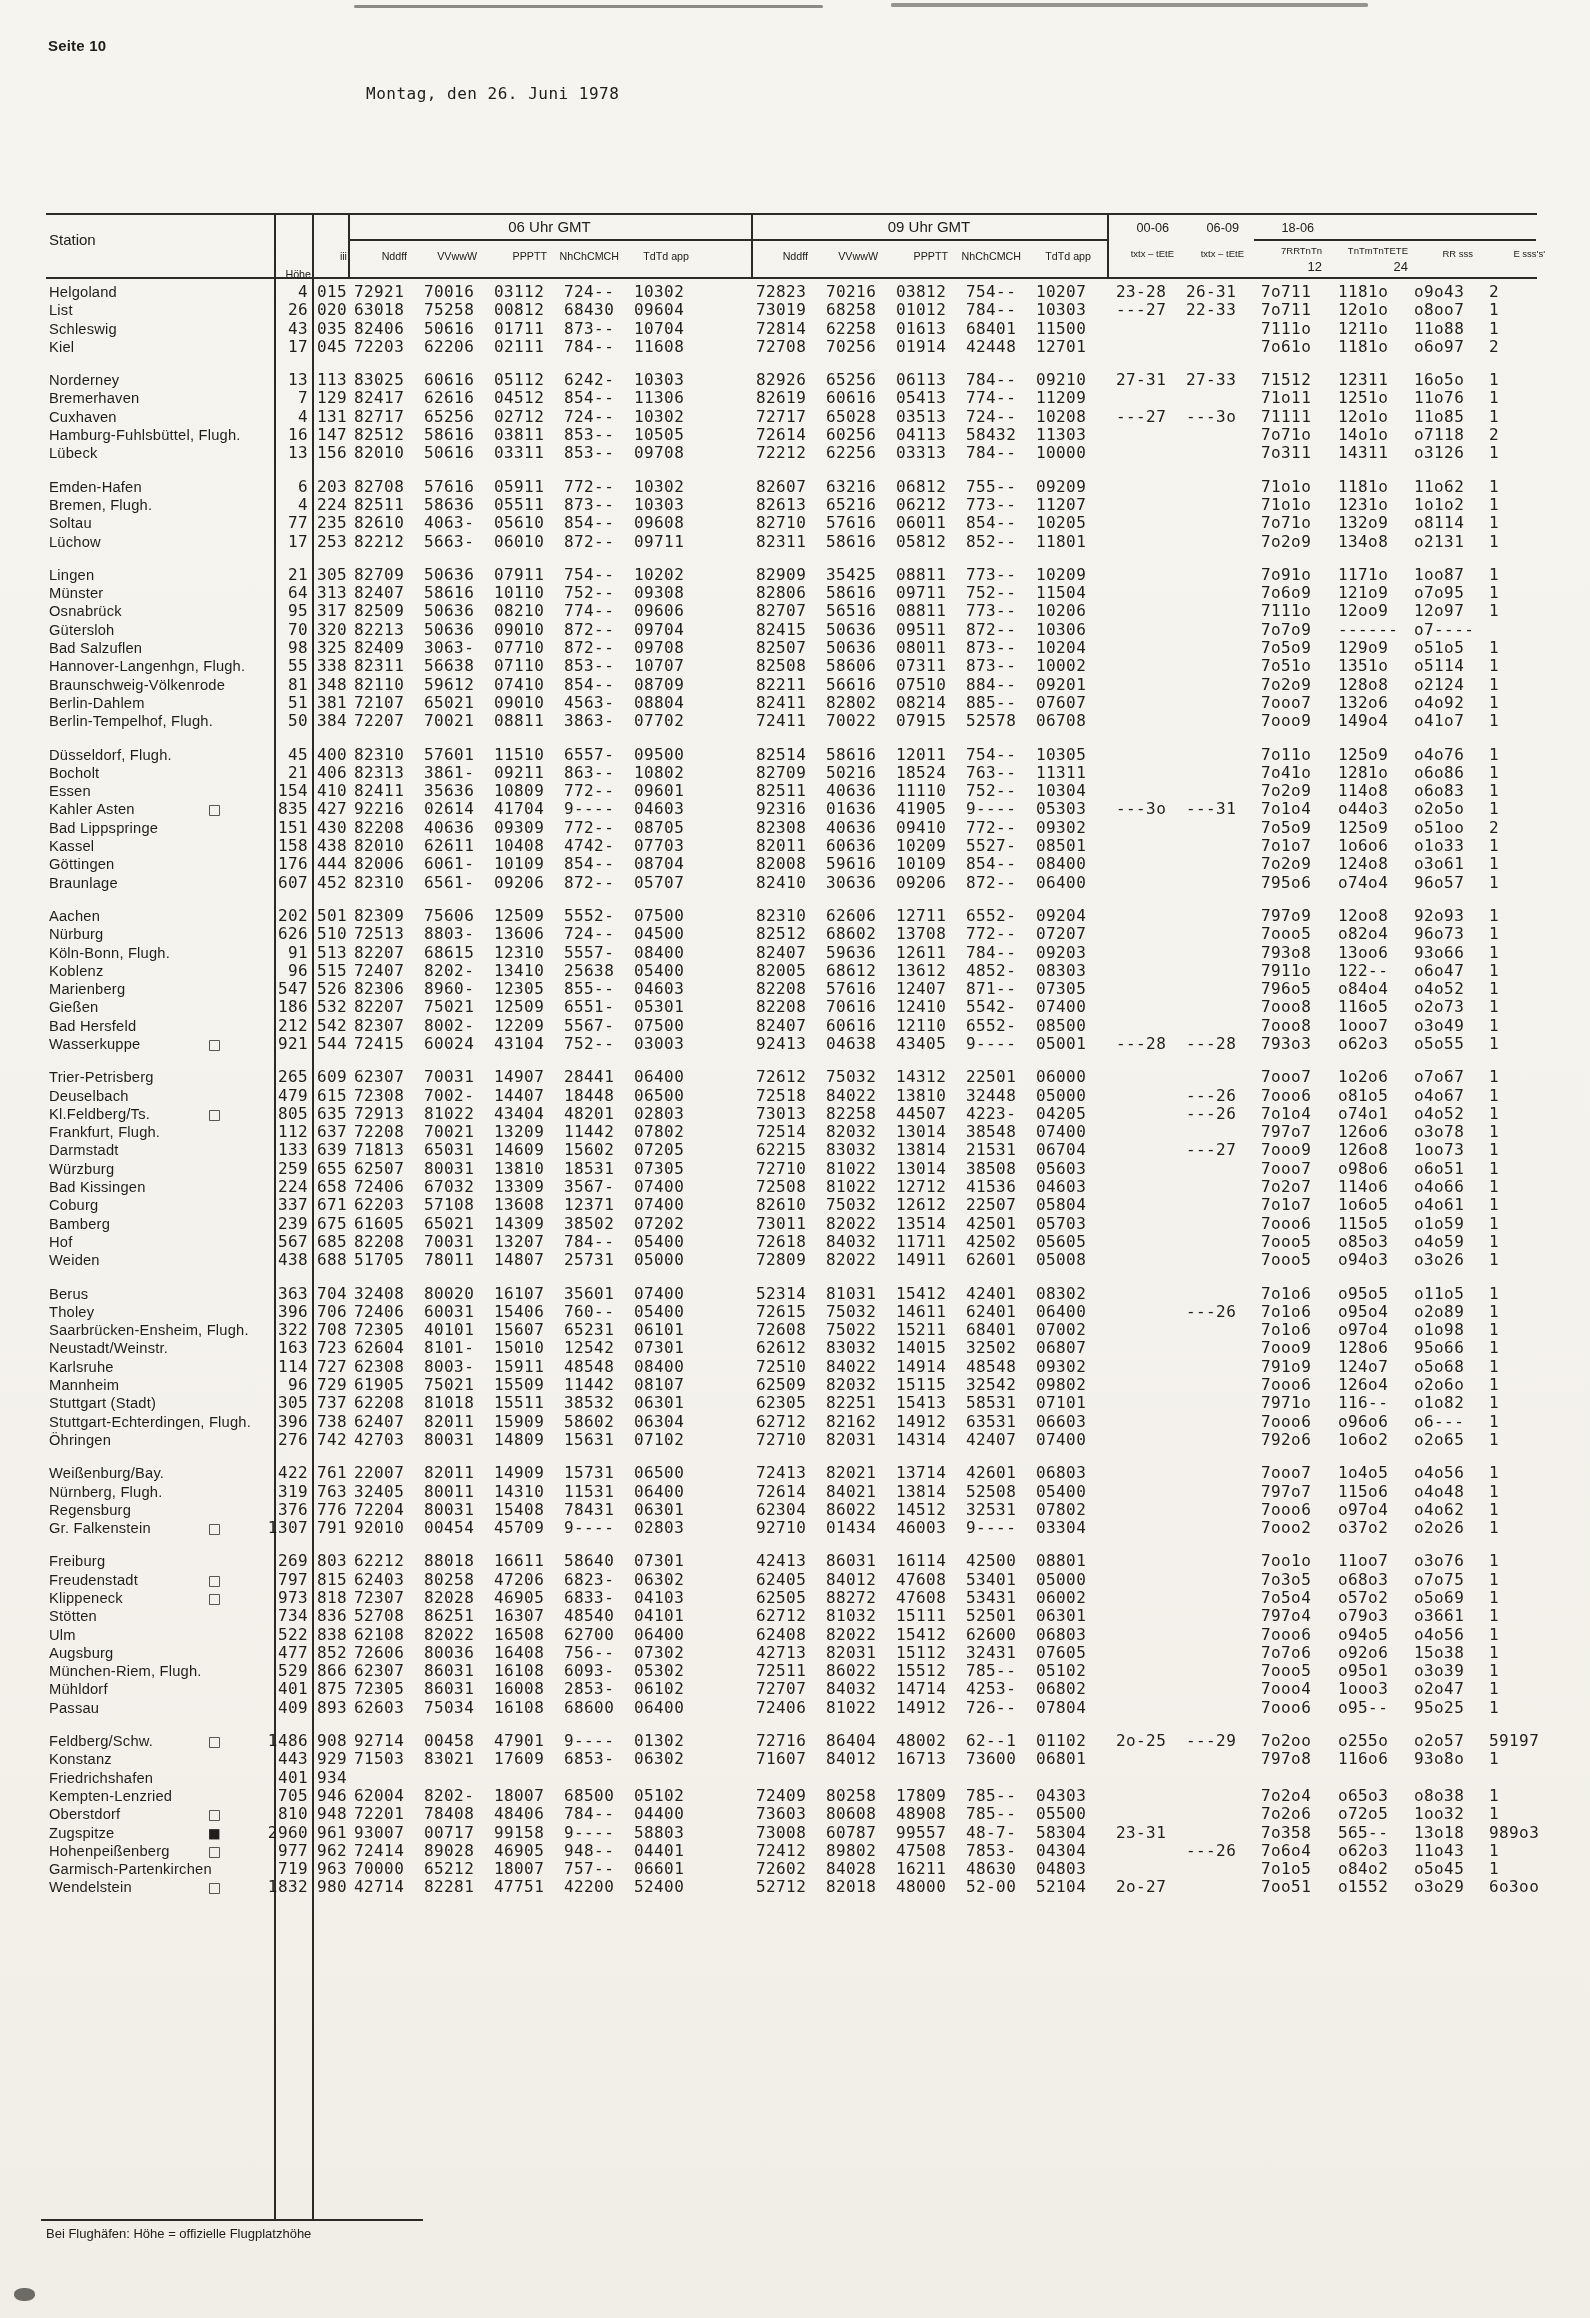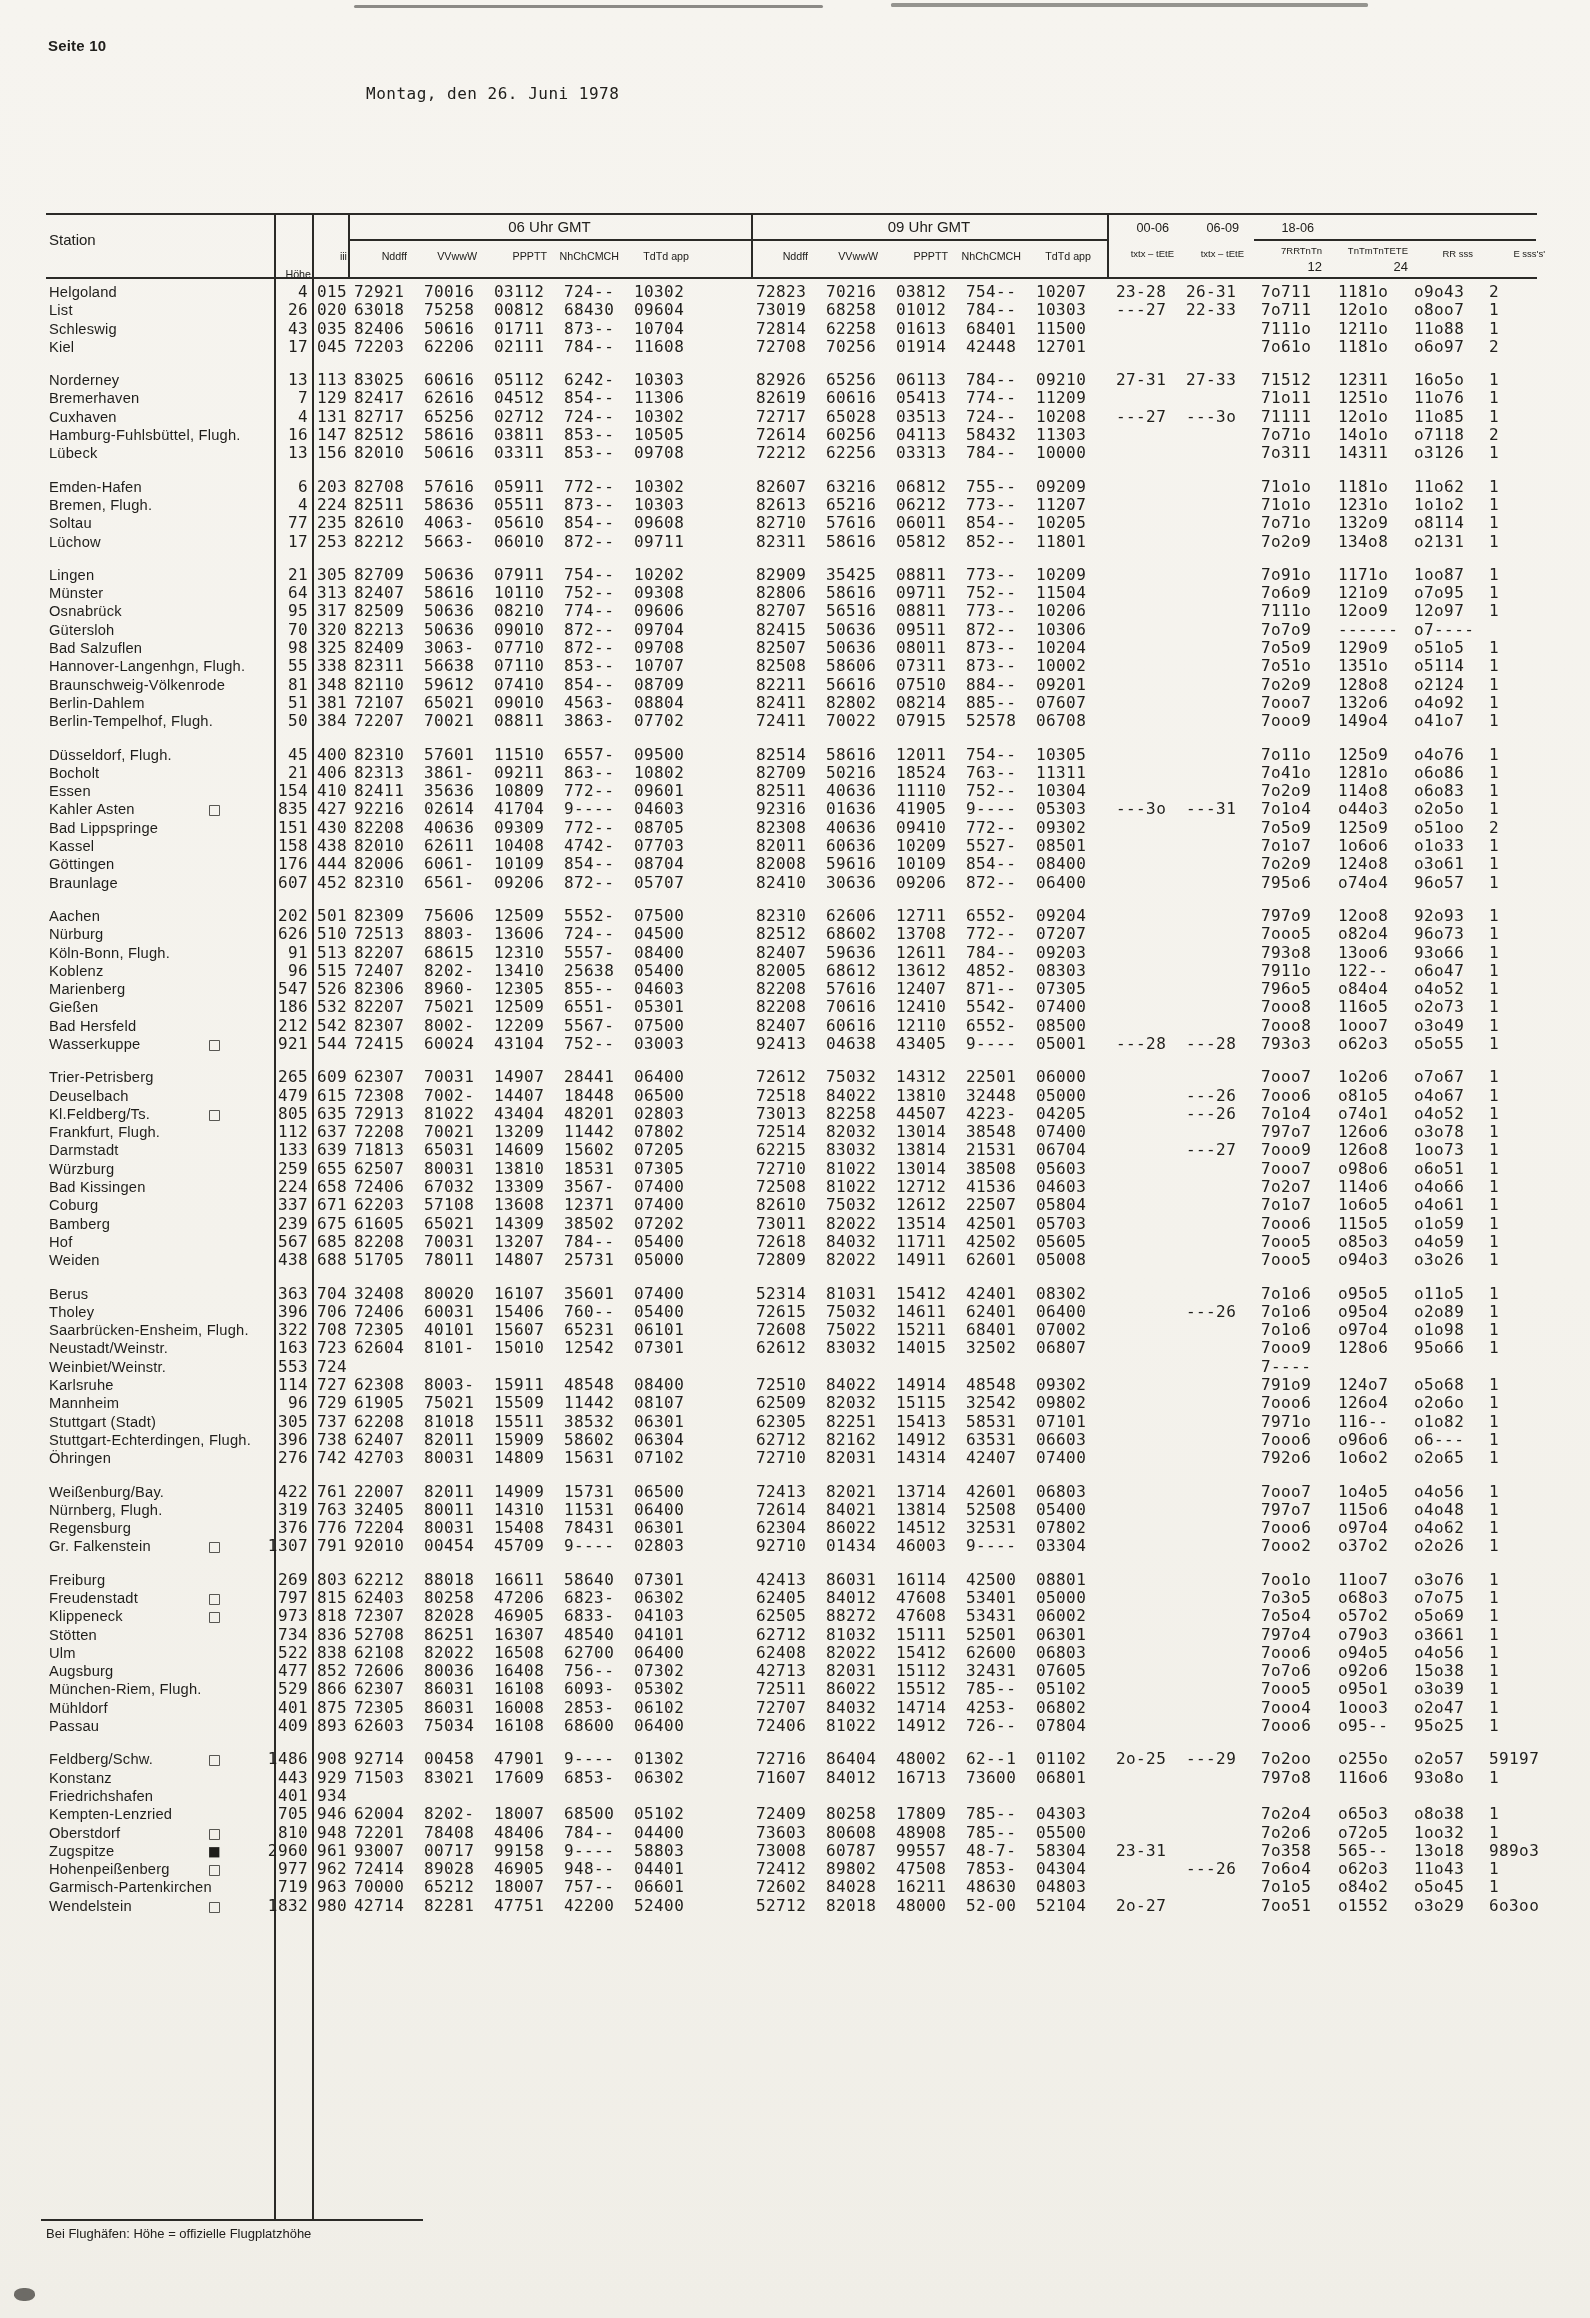--- a/index.html
+++ b/index.html
@@ -1105,26 +1105,20 @@
         <div class="cell c-b1">83032</div>
         <div class="cell c-b2">14015</div>
         <div class="cell c-b3">32502</div>
         <div class="cell c-b4">06807</div>
         <div class="cell c-t2">7ooo9</div>
         <div class="cell c-t3">128o6</div>
         <div class="cell c-t4">95o66</div>
         <div class="cell c-t5">1</div>
       </div>
       <div class="trow">
-        <div class="cell c-name">Weinbiet/Weinstr.</div>
-        <div class="cell c-h">553</div>
-        <div class="cell c-iii">724</div>
-        <div class="cell c-t2">7----</div>
-      </div>
-      <div class="trow">
         <div class="cell c-name">Karlsruhe</div>
         <div class="cell c-h">114</div>
         <div class="cell c-iii">727</div>
         <div class="cell c-a0">62308</div>
         <div class="cell c-a1">8003-</div>
         <div class="cell c-a2">15911</div>
         <div class="cell c-a3">48548</div>
         <div class="cell c-a4">08400</div>
         <div class="cell c-b0">72510</div>
         <div class="cell c-b1">84022</div>

